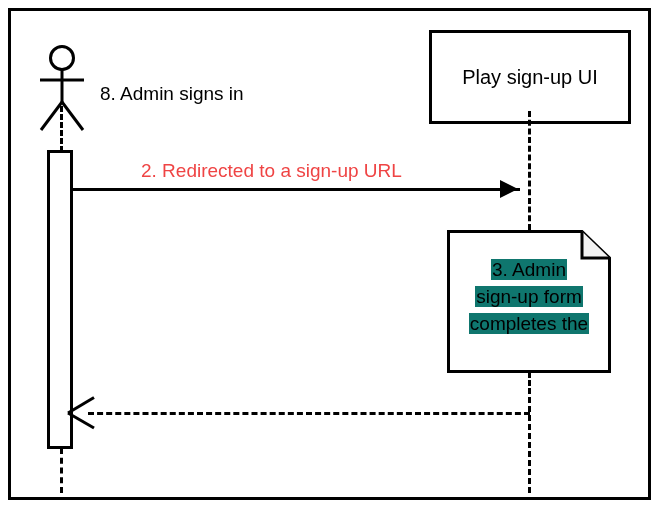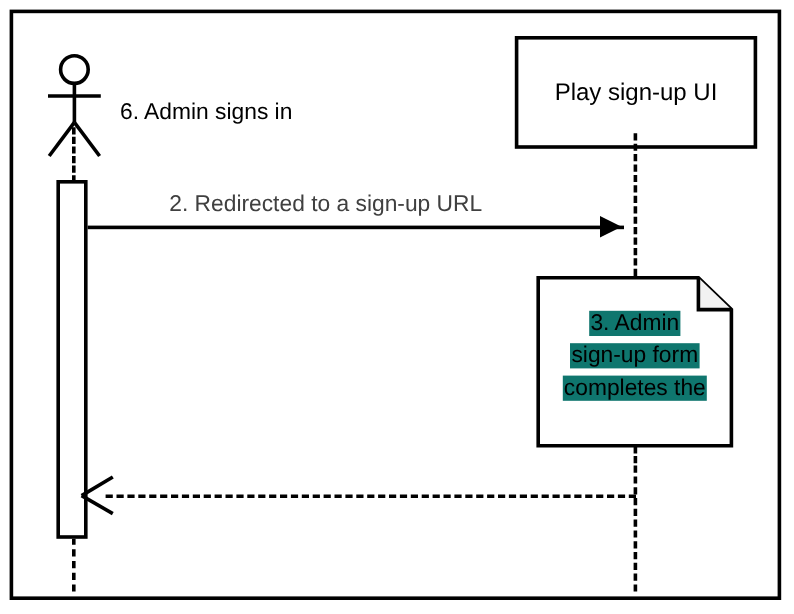--- a/index.html
+++ b/index.html
@@ -105,21 +105,21 @@
     position: absolute;
     width: 0;
     height: 0;
     border-top: 9px solid transparent;
     border-bottom: 9px solid transparent;
     border-left: 18px solid #000000;
   }
   .msg-label {
     position: absolute;
     font-size: 19px;
-    color: #404040;
+    color: #ef4444;
     white-space: nowrap;
   }
   svg { display: block; overflow: visible; }
 </style>
 </head>
 <body>
 
 <div id="canvas">
 
   <div class="frame"></div>
@@ -128,21 +128,21 @@
     <svg width="52" height="90" viewBox="0 0 52 90">
       <circle cx="26" cy="14" r="11.5" fill="#ffffff" stroke="#000000" stroke-width="3"></circle>
       <line x1="26" y1="26" x2="26" y2="58" stroke="#000000" stroke-width="3"></line>
       <line x1="4" y1="36" x2="48" y2="36" stroke="#000000" stroke-width="3"></line>
       <line x1="26" y1="58" x2="5" y2="86" stroke="#000000" stroke-width="3"></line>
       <line x1="26" y1="58" x2="47" y2="86" stroke="#000000" stroke-width="3"></line>
     </svg>
   </div>
 
   <div class="txt" style="left:100px; top:31px; width:200px;">
-    <div>6. Admin signs in</div>
+    <div>8. Admin signs in</div>
   </div>
 
   <div class="lifeline" style="left:60px; top:106px; height:46px;"></div>
   <div class="lifeline" style="left:60px; top:448px; height:45px;"></div>
 
   <div class="activation" style="left:47px; top:150px; width:26px; height:299px;"></div>
 
   <div class="participant-box" style="left:429px; top:30px; width:202px; height:94px;">
     <span class="label">Play sign-up UI</span>
   </div>

